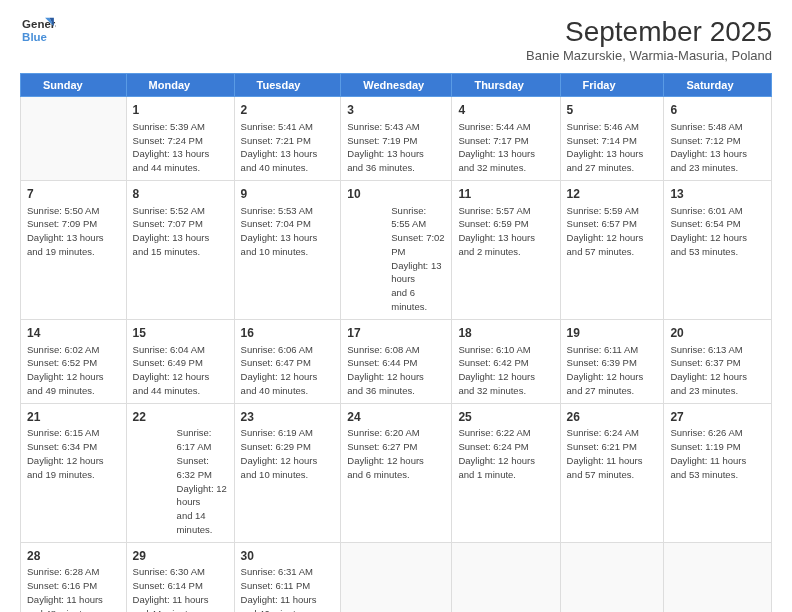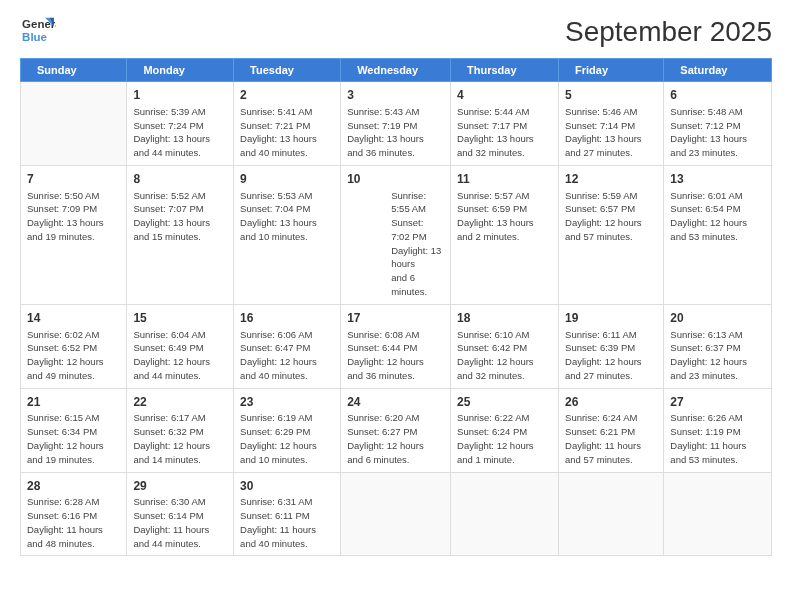--- a/index.html
+++ b/index.html
@@ -46,21 +46,21 @@
     .calendar {
       width: 100%;
       border-collapse: collapse;
       font-size: 10.5px;
     }
     .calendar thead tr {
       background: #3a7bd5;
       color: #fff;
     }
     .calendar thead th {
-      padding: 5px 16px;
+      padding: 5px 22px;
       text-align: left;
       font-weight: bold;
       font-size: 11px;
       border: 1px solid #5a9be5;
     }
     .calendar tbody tr {
       border-bottom: 1px solid #ccc;
     }
     .calendar tbody td {
       vertical-align: top;
@@ -95,20 +95,21 @@
     <div class="logo">
       <svg class="logo-icon" viewBox="0 0 40 34" xmlns="http://www.w3.org/2000/svg">
         <text x="2" y="14" font-size="13" font-weight="bold" fill="#333" font-family="Arial">General</text>
         <text x="2" y="28" font-size="13" font-weight="bold" fill="#4a90d9" font-family="Arial">Blue</text>
         <polygon points="28,2 38,12 33,2" fill="#4a90d9"></polygon>
         <polygon points="33,2 38,12 38,2" fill="#2a5aa0"></polygon>
       </svg>
     </div>
     <div class="title-block">
       <div class="month-title">September 2025</div>
+      <div class="location">Banie Mazurskie, Warmia-Masuria, Poland</div>
     </div>
   </div>
 
   <table class="calendar">
     <thead>
       <tr>
         <th>Sunday</th>
         <th>Monday</th>
         <th>Tuesday</th>
         <th>Wednesday</th>
@@ -268,21 +269,21 @@
         <tr>
           <td>
             <span class="day-number">21</span>
             <div class="day-info" style="white-space: pre-line;">Sunrise: 6:15 AM
 Sunset: 6:34 PM
 Daylight: 12 hours
 and 19 minutes.</div>
           </td>
           <td>
             <span class="day-number">22</span>
-            <div class="day-info" style="white-space: pre-line;">Sunrise: 6:17 AM
+            <div class="day-info" style="white-space: pre-line; margin-left: 44px;">Sunrise: 6:17 AM
 Sunset: 6:32 PM
 Daylight: 12 hours
 and 14 minutes.</div>
           </td>
           <td>
             <span class="day-number">23</span>
             <div class="day-info" style="white-space: pre-line;">Sunrise: 6:19 AM
 Sunset: 6:29 PM
 Daylight: 12 hours
 and 10 minutes.</div>

